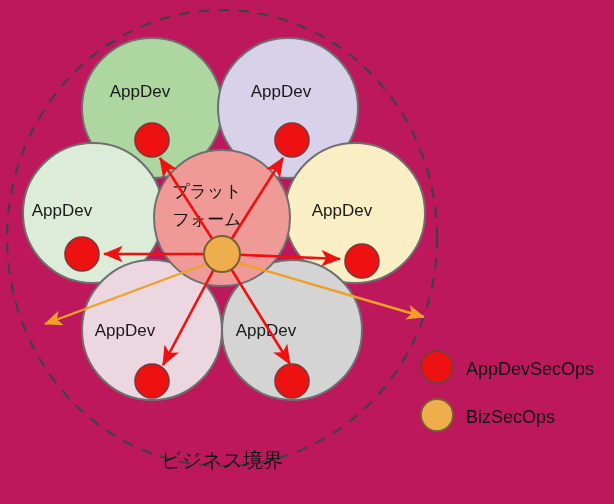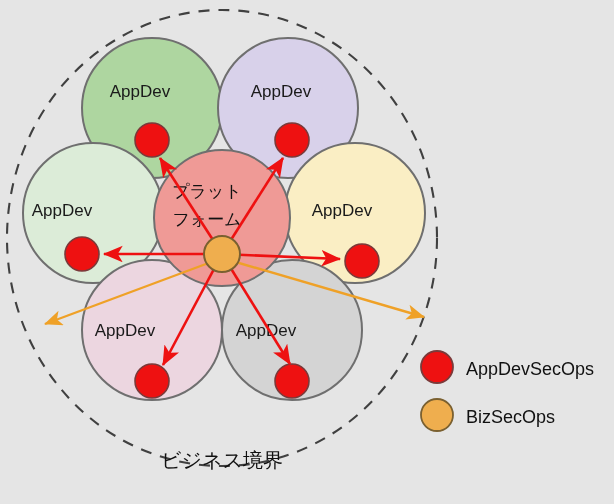--- a/index.html
+++ b/index.html
@@ -11,21 +11,21 @@
   body {
     width: 614px;
     height: 504px;
     overflow: hidden;
     font-family: "Liberation Sans", "DejaVu Sans", sans-serif;
   }
   #diagram-root {
     position: relative;
     width: 614px;
     height: 504px;
-    background: #e5e5e5;
+    background: #be185d;
   }
   #diagram-svg {
     position: absolute;
     top: 0;
     left: 0;
     width: 614px;
     height: 504px;
     display: block;
   }
   .node-label {

